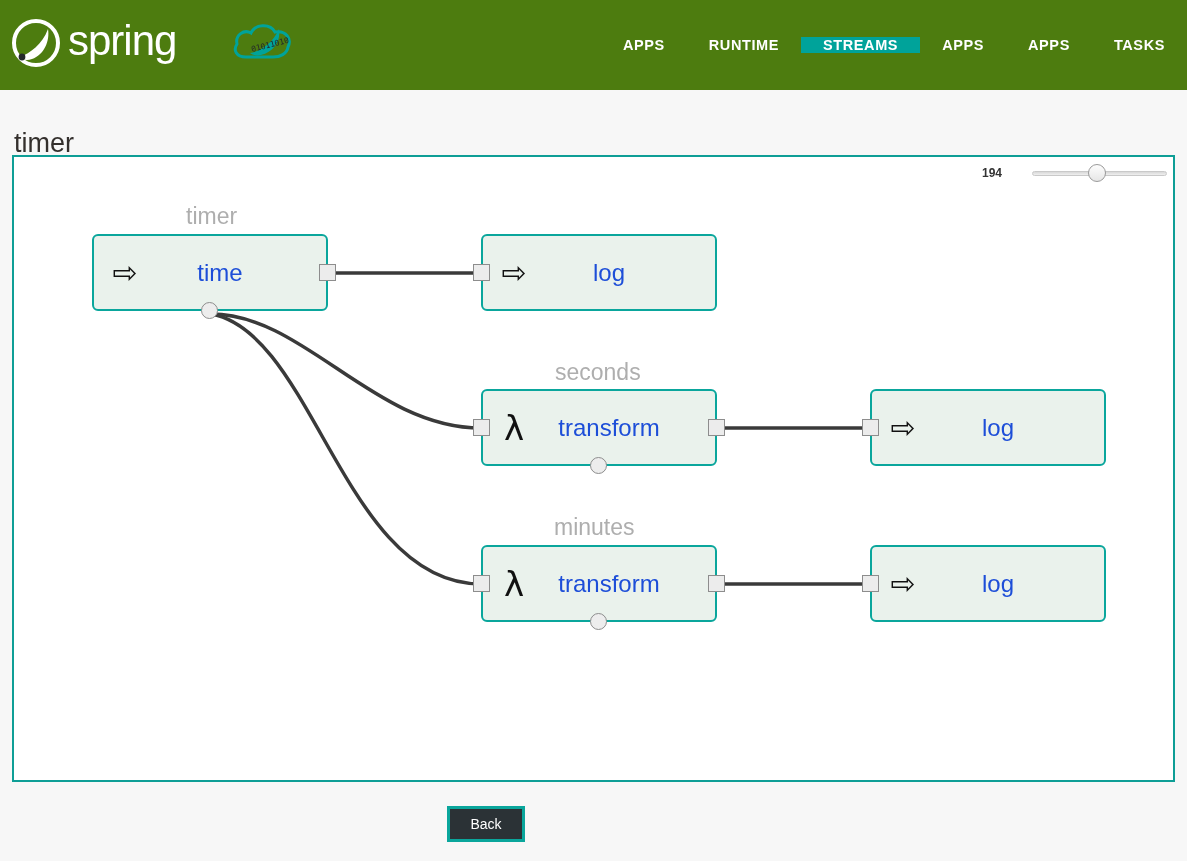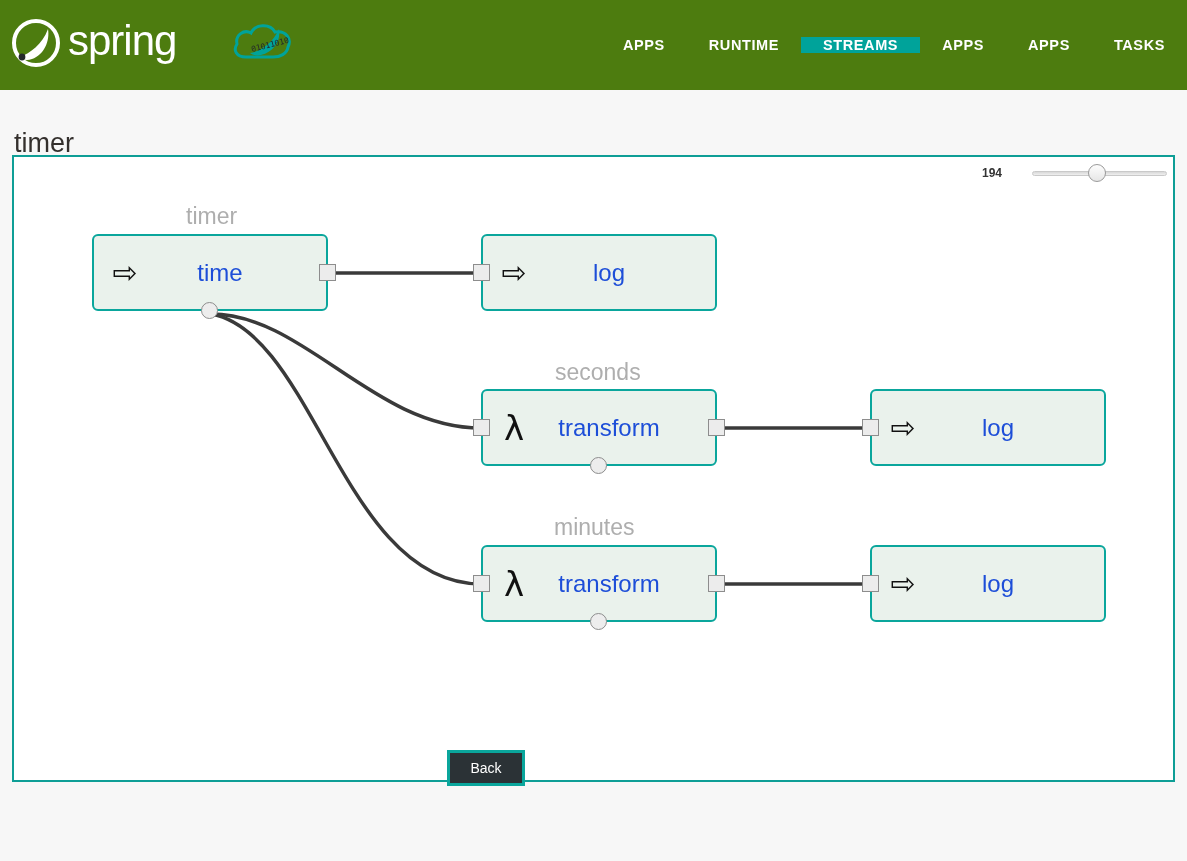--- a/index.html
+++ b/index.html
@@ -170,21 +170,21 @@
     background: #ededed;
     border: 1px solid #8d8d8d;
     bottom: -10px;
     left: 50%;
     margin-left: -9px;
   }
 
   
   .footer {
     position: absolute;
-    left: 0; top: 750px;
+    left: 0; top: 806px;
     width: 972px;
     text-align: center;
   }
   .back-button {
     display: inline-block;
     background: #2b3236;
     color: #ffffff;
     border: 3px solid #0aa69c;
     padding: 7px 20px;
     font-size: 14px;

